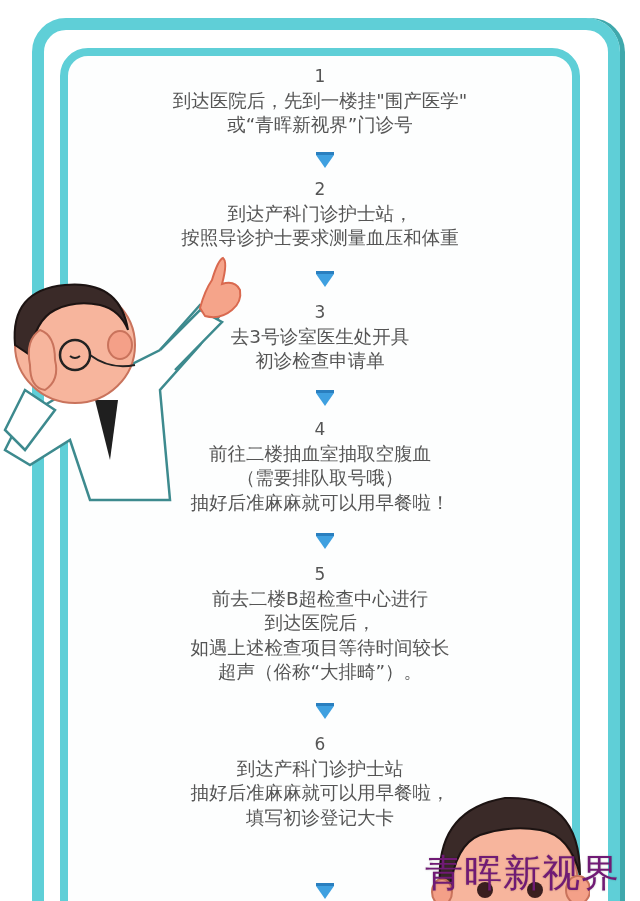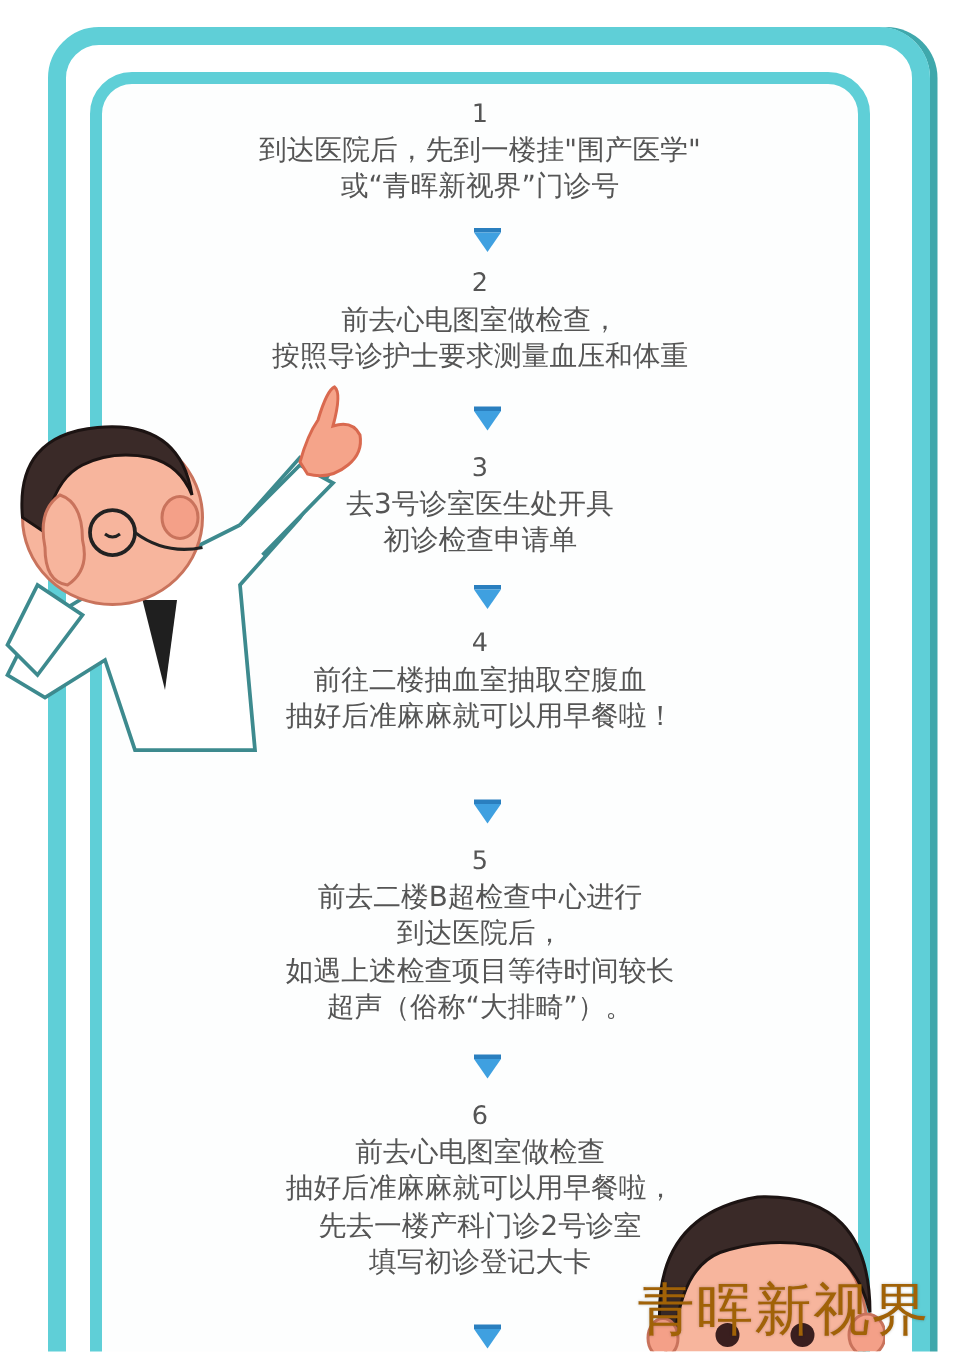--- a/index.html
+++ b/index.html
@@ -34,21 +34,21 @@
     }
     .arrow .tri {
       position: absolute; left: 0; top: 3px; width: 0; height: 0;
       border-left: 9px solid transparent; border-right: 9px solid transparent;
       border-top: 13px solid #3fa0e0;
     }
     
     .doctor1 { position: absolute; left: 0; top: 250px; width: 250px; height: 260px; }
     .doctor2 { position: absolute; left: 430px; top: 790px; width: 160px; height: 111px; overflow: hidden; }
     .watermark {
-      position: absolute; left: 425px; top: 848px; color: #a16207;
+      position: absolute; left: 425px; top: 848px; color: #701a75;
       font-size: 38px; letter-spacing: 1px; white-space: nowrap;
       text-shadow: 0 0 2px rgba(0,0,0,0.25);
       font-family: "DejaVu Sans", sans-serif;
     }
   </style>
 </head>
 <body>
 
 <div class="outer-frame"></div>
 <div class="inner-frame"></div>
@@ -91,41 +91,42 @@
   <span class="line">到达医院后，先到一楼挂"围产医学"</span>
   <span class="line">或“青晖新视界”门诊号</span>
 </div>
 <div class="arrow" style="top:152px;">
     <div class="bar"></div>
     <div class="tri"></div>
   </div>
 
 <div class="step" style="top:177px;">
   <span class="num">2</span>
-  <span class="line">前去心电图室做检查，</span>
+  <span class="line">到达产科门诊护士站，</span>
   <span class="line">按照导诊护士要求测量血压和体重</span>
 </div>
 <div class="arrow" style="top:271px;">
     <div class="bar"></div>
     <div class="tri"></div>
   </div>
 
 <div class="step" style="top:300px;">
   <span class="num">3</span>
   <span class="line">去3号诊室医生处开具</span>
   <span class="line">初诊检查申请单</span>
 </div>
 <div class="arrow" style="top:390px;">
     <div class="bar"></div>
     <div class="tri"></div>
   </div>
 
 <div class="step" style="top:417px;">
   <span class="num">4</span>
   <span class="line">前往二楼抽血室抽取空腹血</span>
+  <span class="line">（需要排队取号哦）</span>
   <span class="line">抽好后准麻麻就可以用早餐啦！</span>
 </div>
 <div class="arrow" style="top:533px;">
     <div class="bar"></div>
     <div class="tri"></div>
   </div>
 
 <div class="step" style="top:562px;">
   <span class="num">5</span>
   <span class="line">前去二楼B超检查中心进行</span>
@@ -133,23 +134,22 @@
   <span class="line">如遇上述检查项目等待时间较长</span>
   <span class="line">超声（俗称“大排畸”）。</span>
 </div>
 <div class="arrow" style="top:703px;">
     <div class="bar"></div>
     <div class="tri"></div>
   </div>
 
 <div class="step" style="top:732px;">
   <span class="num">6</span>
-  <span class="line">前去心电图室做检查</span>
+  <span class="line">到达产科门诊护士站</span>
   <span class="line">抽好后准麻麻就可以用早餐啦，</span>
-  <span class="line">先去一楼产科门诊2号诊室</span>
   <span class="line">填写初诊登记大卡</span>
 </div>
 <div class="arrow" style="top:883px;">
     <div class="bar"></div>
     <div class="tri"></div>
   </div>
 
 <div class="watermark">青晖新视界</div>
 
 </body></html>

